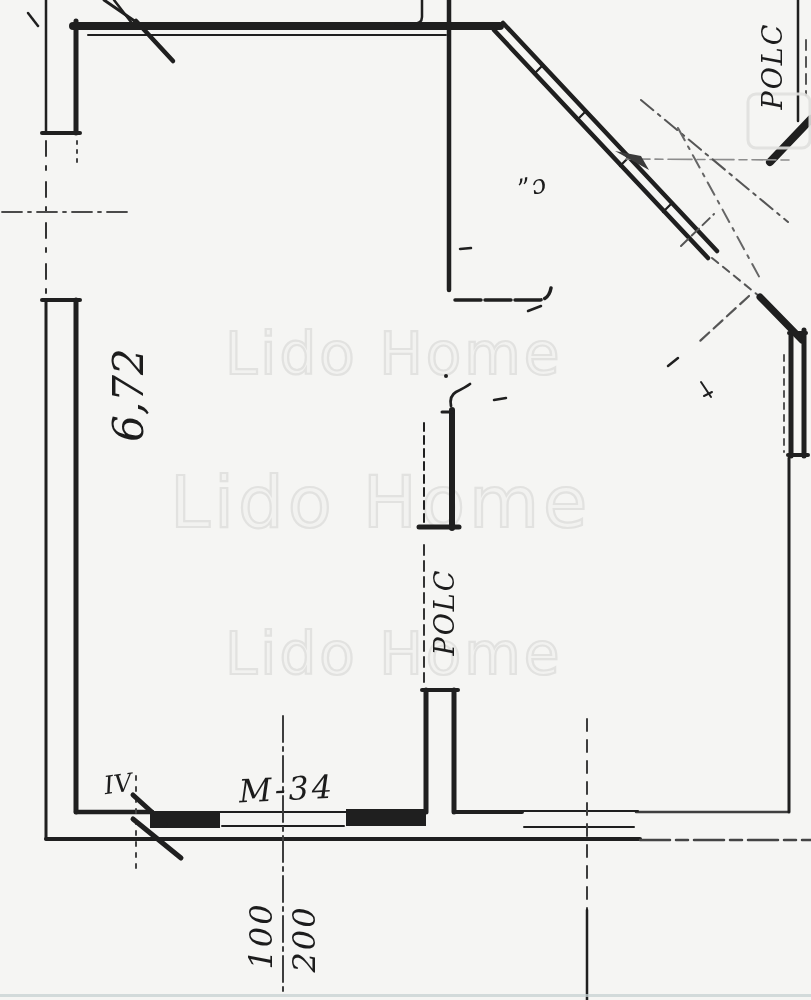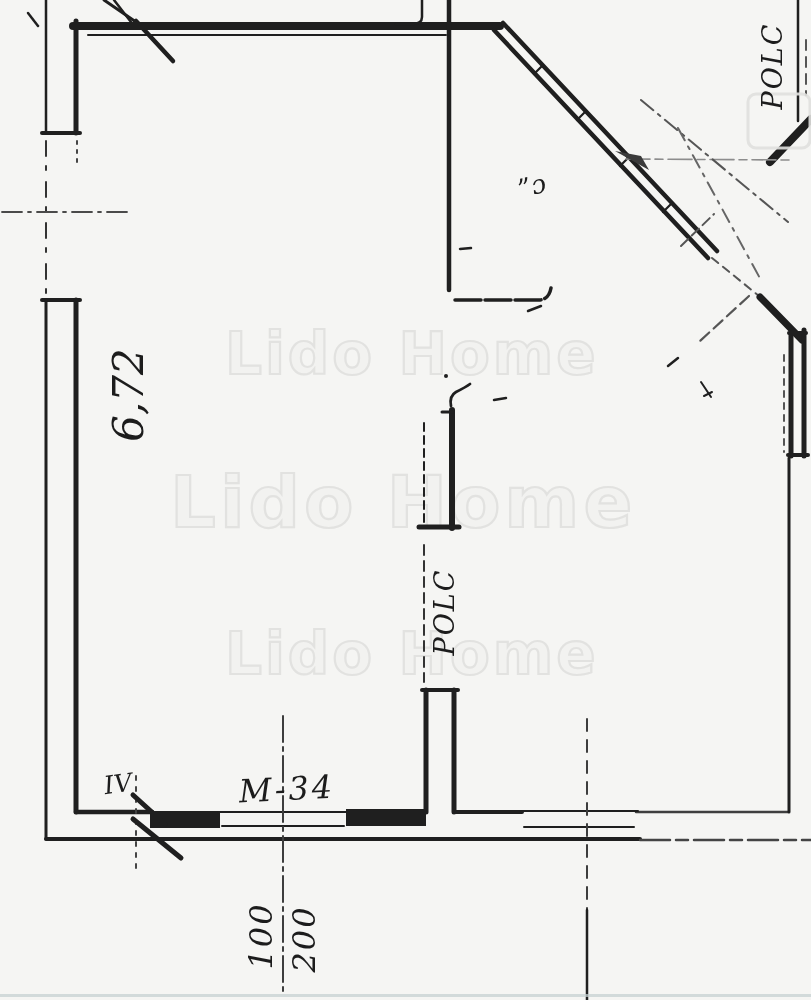--- a/index.html
+++ b/index.html
@@ -4,21 +4,21 @@
 <style>
   html,body{margin:0;padding:0;background:#e9e9e7;}
   #canvas{
     position:relative;width:811px;height:1000px;overflow:hidden;
     background:#f5f5f3;
     font-family:"DejaVu Sans",sans-serif;
   }
   .wm{
     position:absolute;
     font-family:"DejaVu Sans",sans-serif;
-    font-weight:700;
+    font-weight:400;
     color:#f2f2f0;
     -webkit-text-stroke:2.2px #e2e2e0;
     letter-spacing:3px;
     white-space:nowrap;
     user-select:none;
   }
   .hand{
     position:absolute;
     font-family:"DejaVu Serif",serif;
     font-style:italic;

